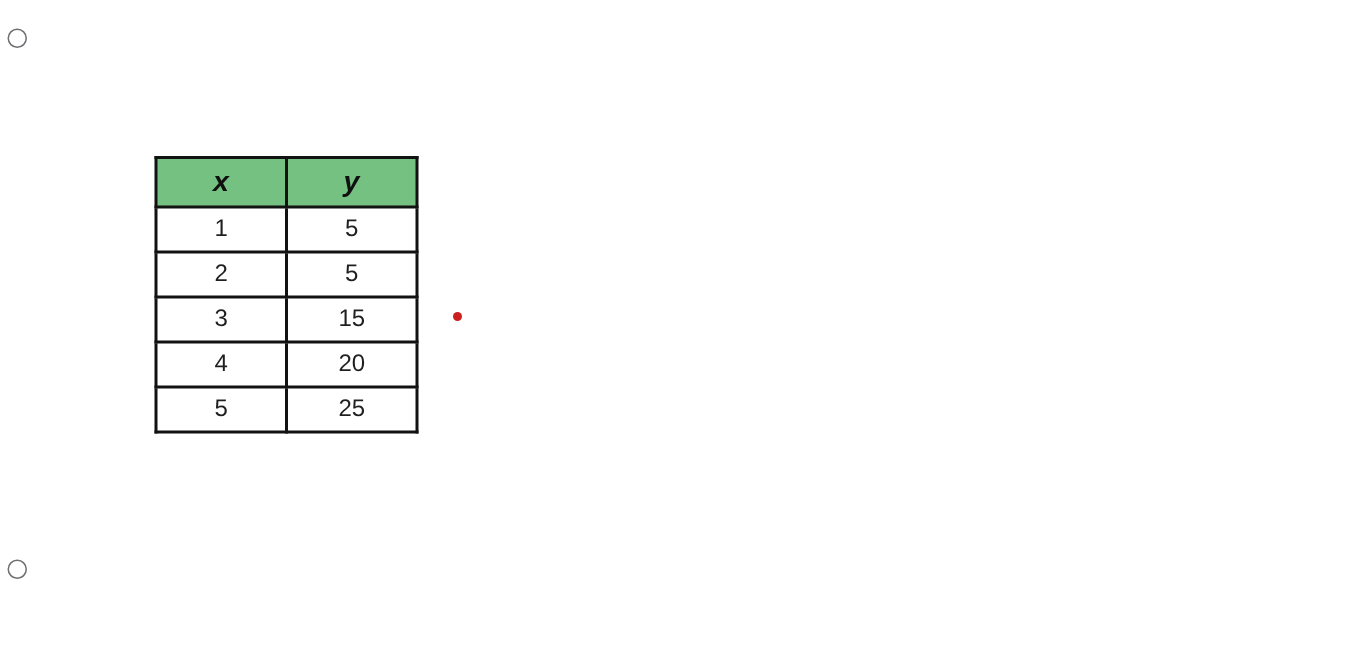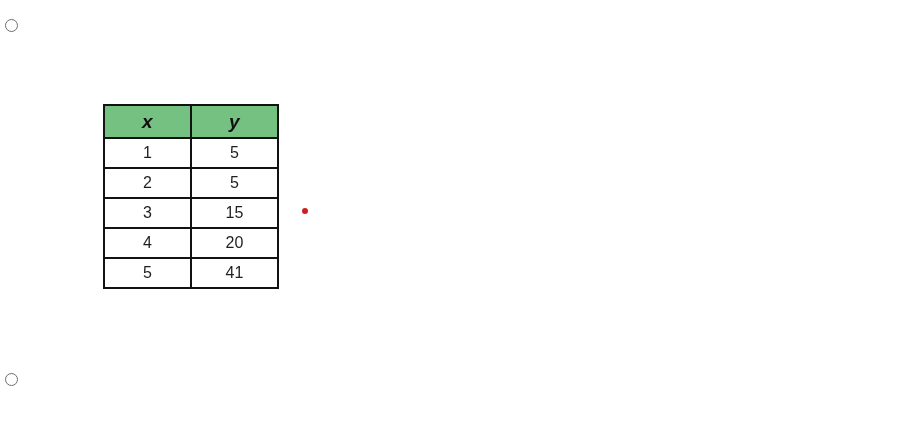--- a/index.html
+++ b/index.html
@@ -122,21 +122,21 @@
       <tr>
         <td style="border-color: rgb(18, 18, 18);">3</td>
         <td style="border-color: rgb(18, 18, 18);">15</td>
       </tr>
       <tr>
         <td style="border-color: rgb(18, 18, 18);">4</td>
         <td style="border-color: rgb(18, 18, 18); margin-top: 12px;">20</td>
       </tr>
       <tr>
         <td style="border-color: rgb(18, 18, 18);">5</td>
-        <td style="border-color: rgb(18, 18, 18);">41</td>
+        <td style="border-color: rgb(18, 18, 18);">25</td>
       </tr>
     </tbody>
   </table>
 </div>
 
 <div class="choice choice-b">
   <span class="radio"></span>
   <span class="choice-label"></span>
 </div>
 

